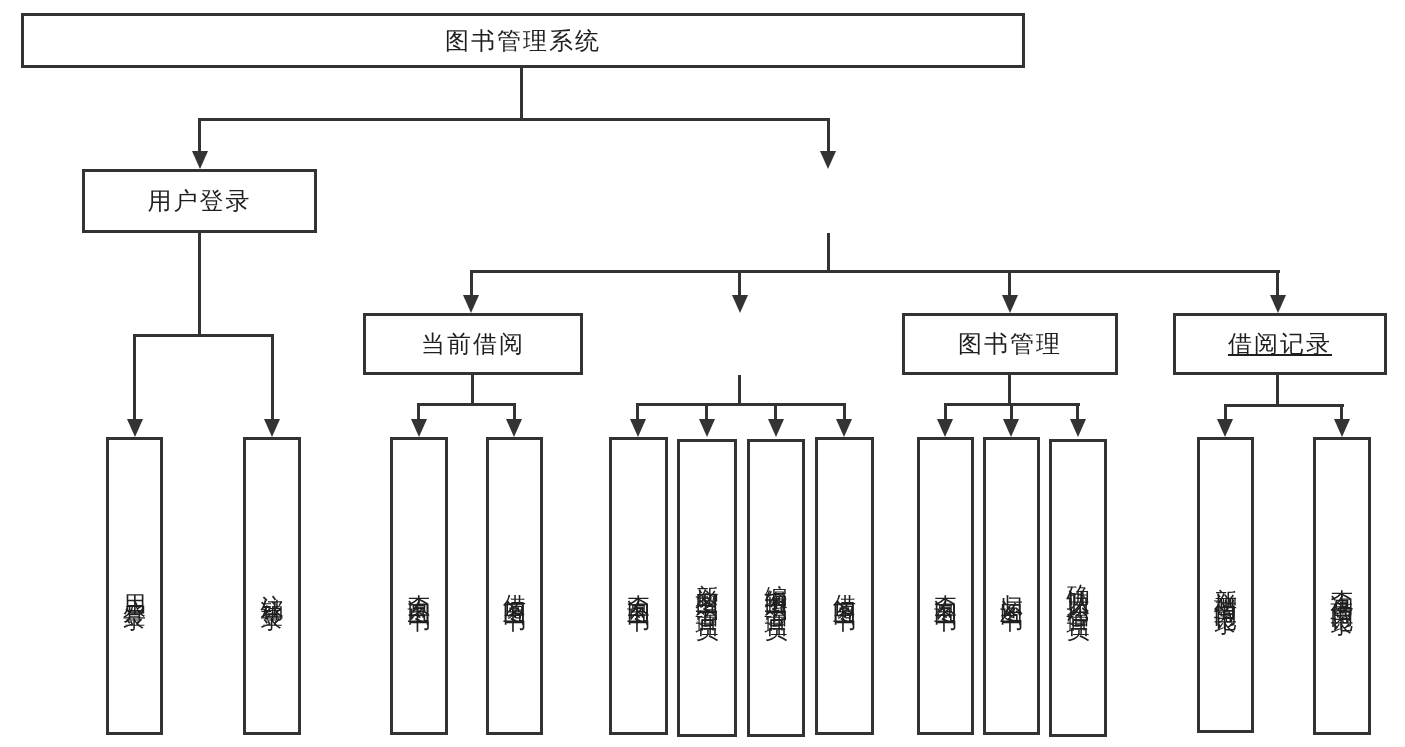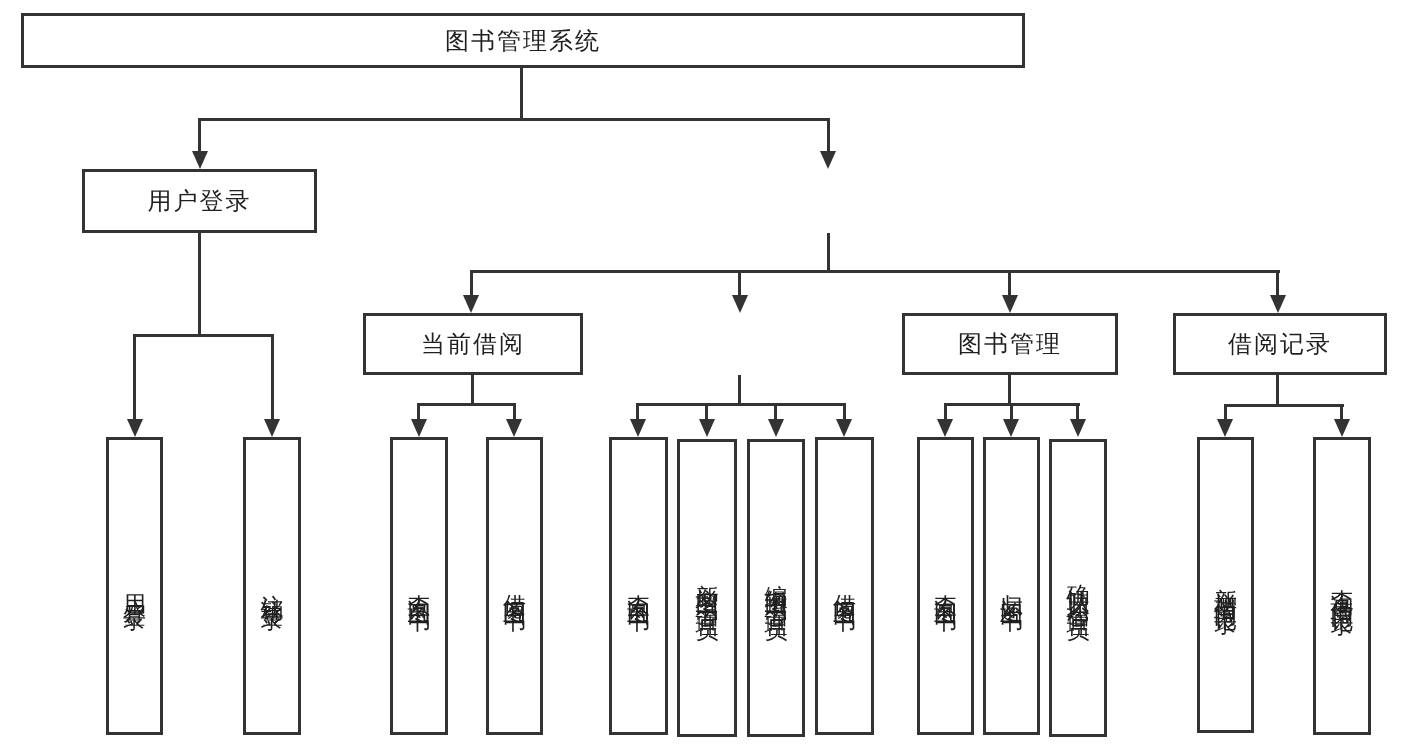--- a/index.html
+++ b/index.html
@@ -64,21 +64,21 @@
   <div class="arrow" style="left:463px; top:295px;"></div>
   <div class="vline" style="left:738px; top:270px; height:27px;"></div>
   <div class="arrow" style="left:732px; top:295px;"></div>
   <div class="vline" style="left:1008px; top:270px; height:27px;"></div>
   <div class="arrow" style="left:1002px; top:295px;"></div>
   <div class="vline" style="left:1276px; top:270px; height:27px;"></div>
   <div class="arrow" style="left:1270px; top:295px;"></div>
 
   <div class="hbox" style="left:363px; top:313px; width:220px; height:62px;">当前借阅</div>
   <div class="hbox" style="left:902px; top:313px; width:216px; height:62px;">图书管理</div>
-  <div class="hbox" style="left:1173px; top:313px; width:214px; height:62px;">借阅记录</div>
+  <div class="hbox" style="left:1173px; top:313px; width:214px; height:62px;text-decoration:underline;">借阅记录</div>
 
   <div class="vline" style="left:471px; top:375px; height:31px;"></div>
   <div class="hline" style="left:417px; top:403px; width:99px;"></div>
   <div class="vline" style="left:417px; top:403px; height:18px;"></div>
   <div class="arrow" style="left:411px; top:419px;"></div>
   <div class="vline" style="left:513px; top:403px; height:18px;"></div>
   <div class="arrow" style="left:506px; top:419px;"></div>
 
   <div class="vline" style="left:738px; top:375px; height:31px;"></div>
   <div class="hline" style="left:637px; top:403px; width:209px;"></div>

